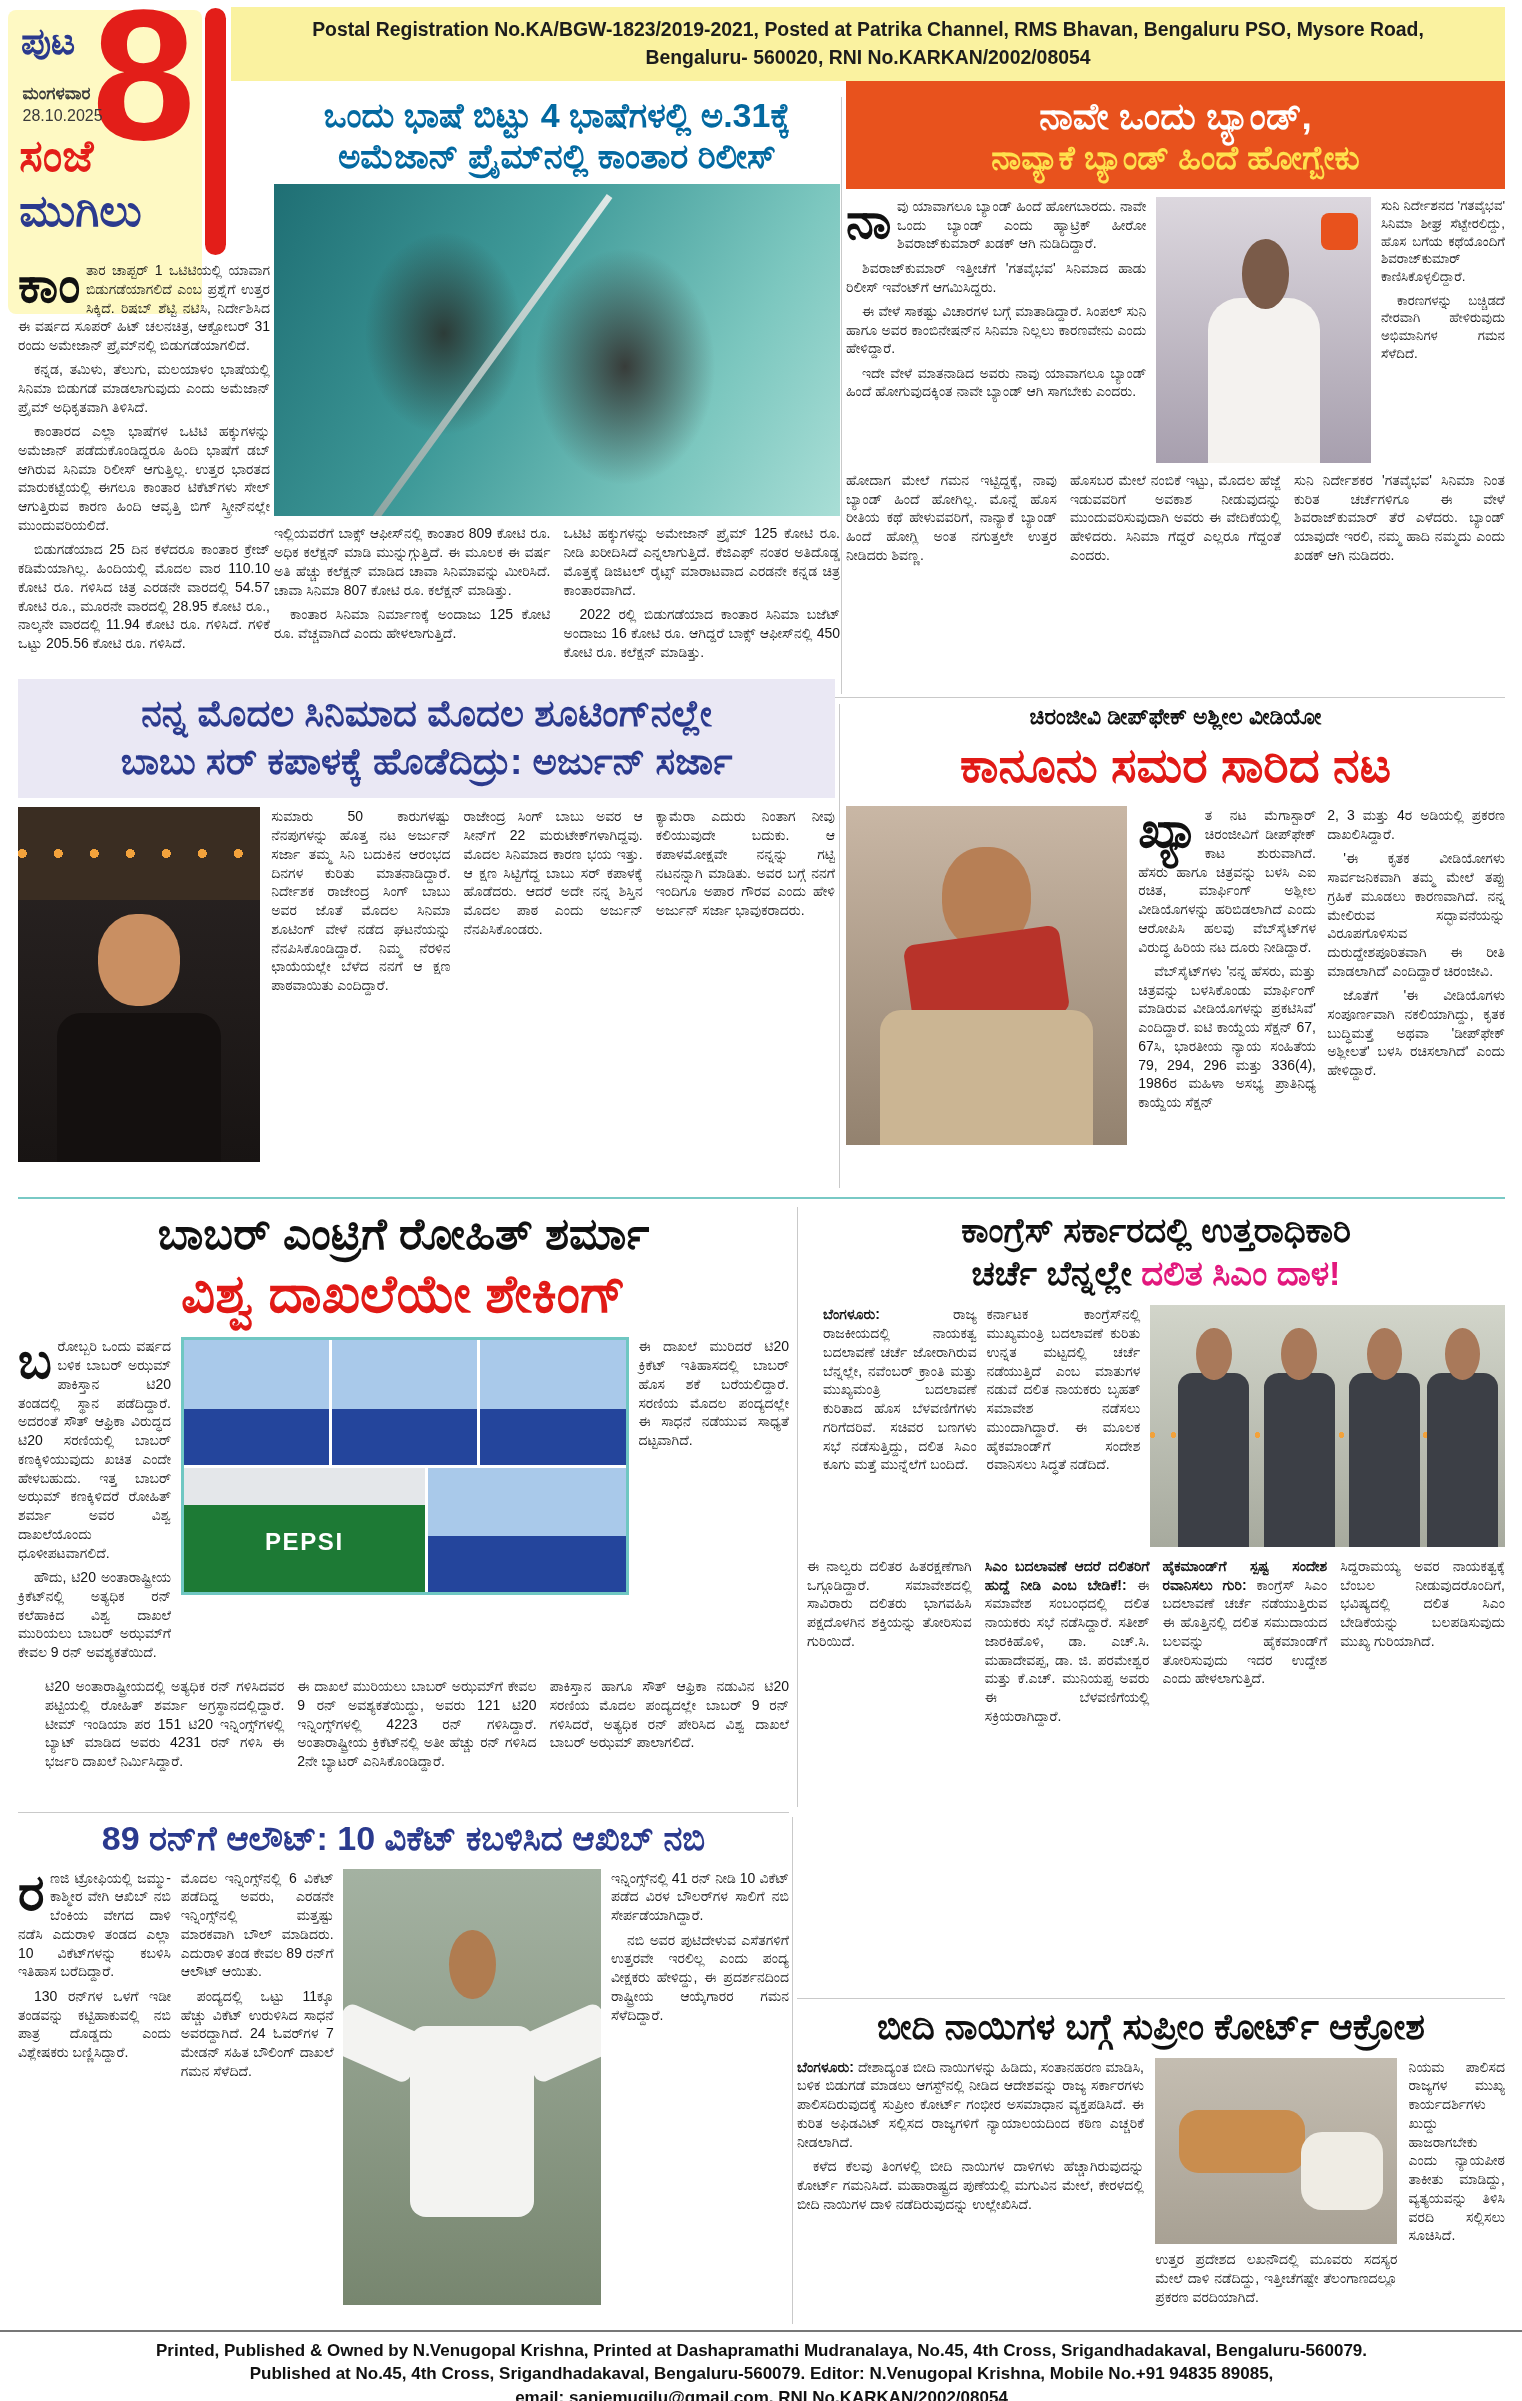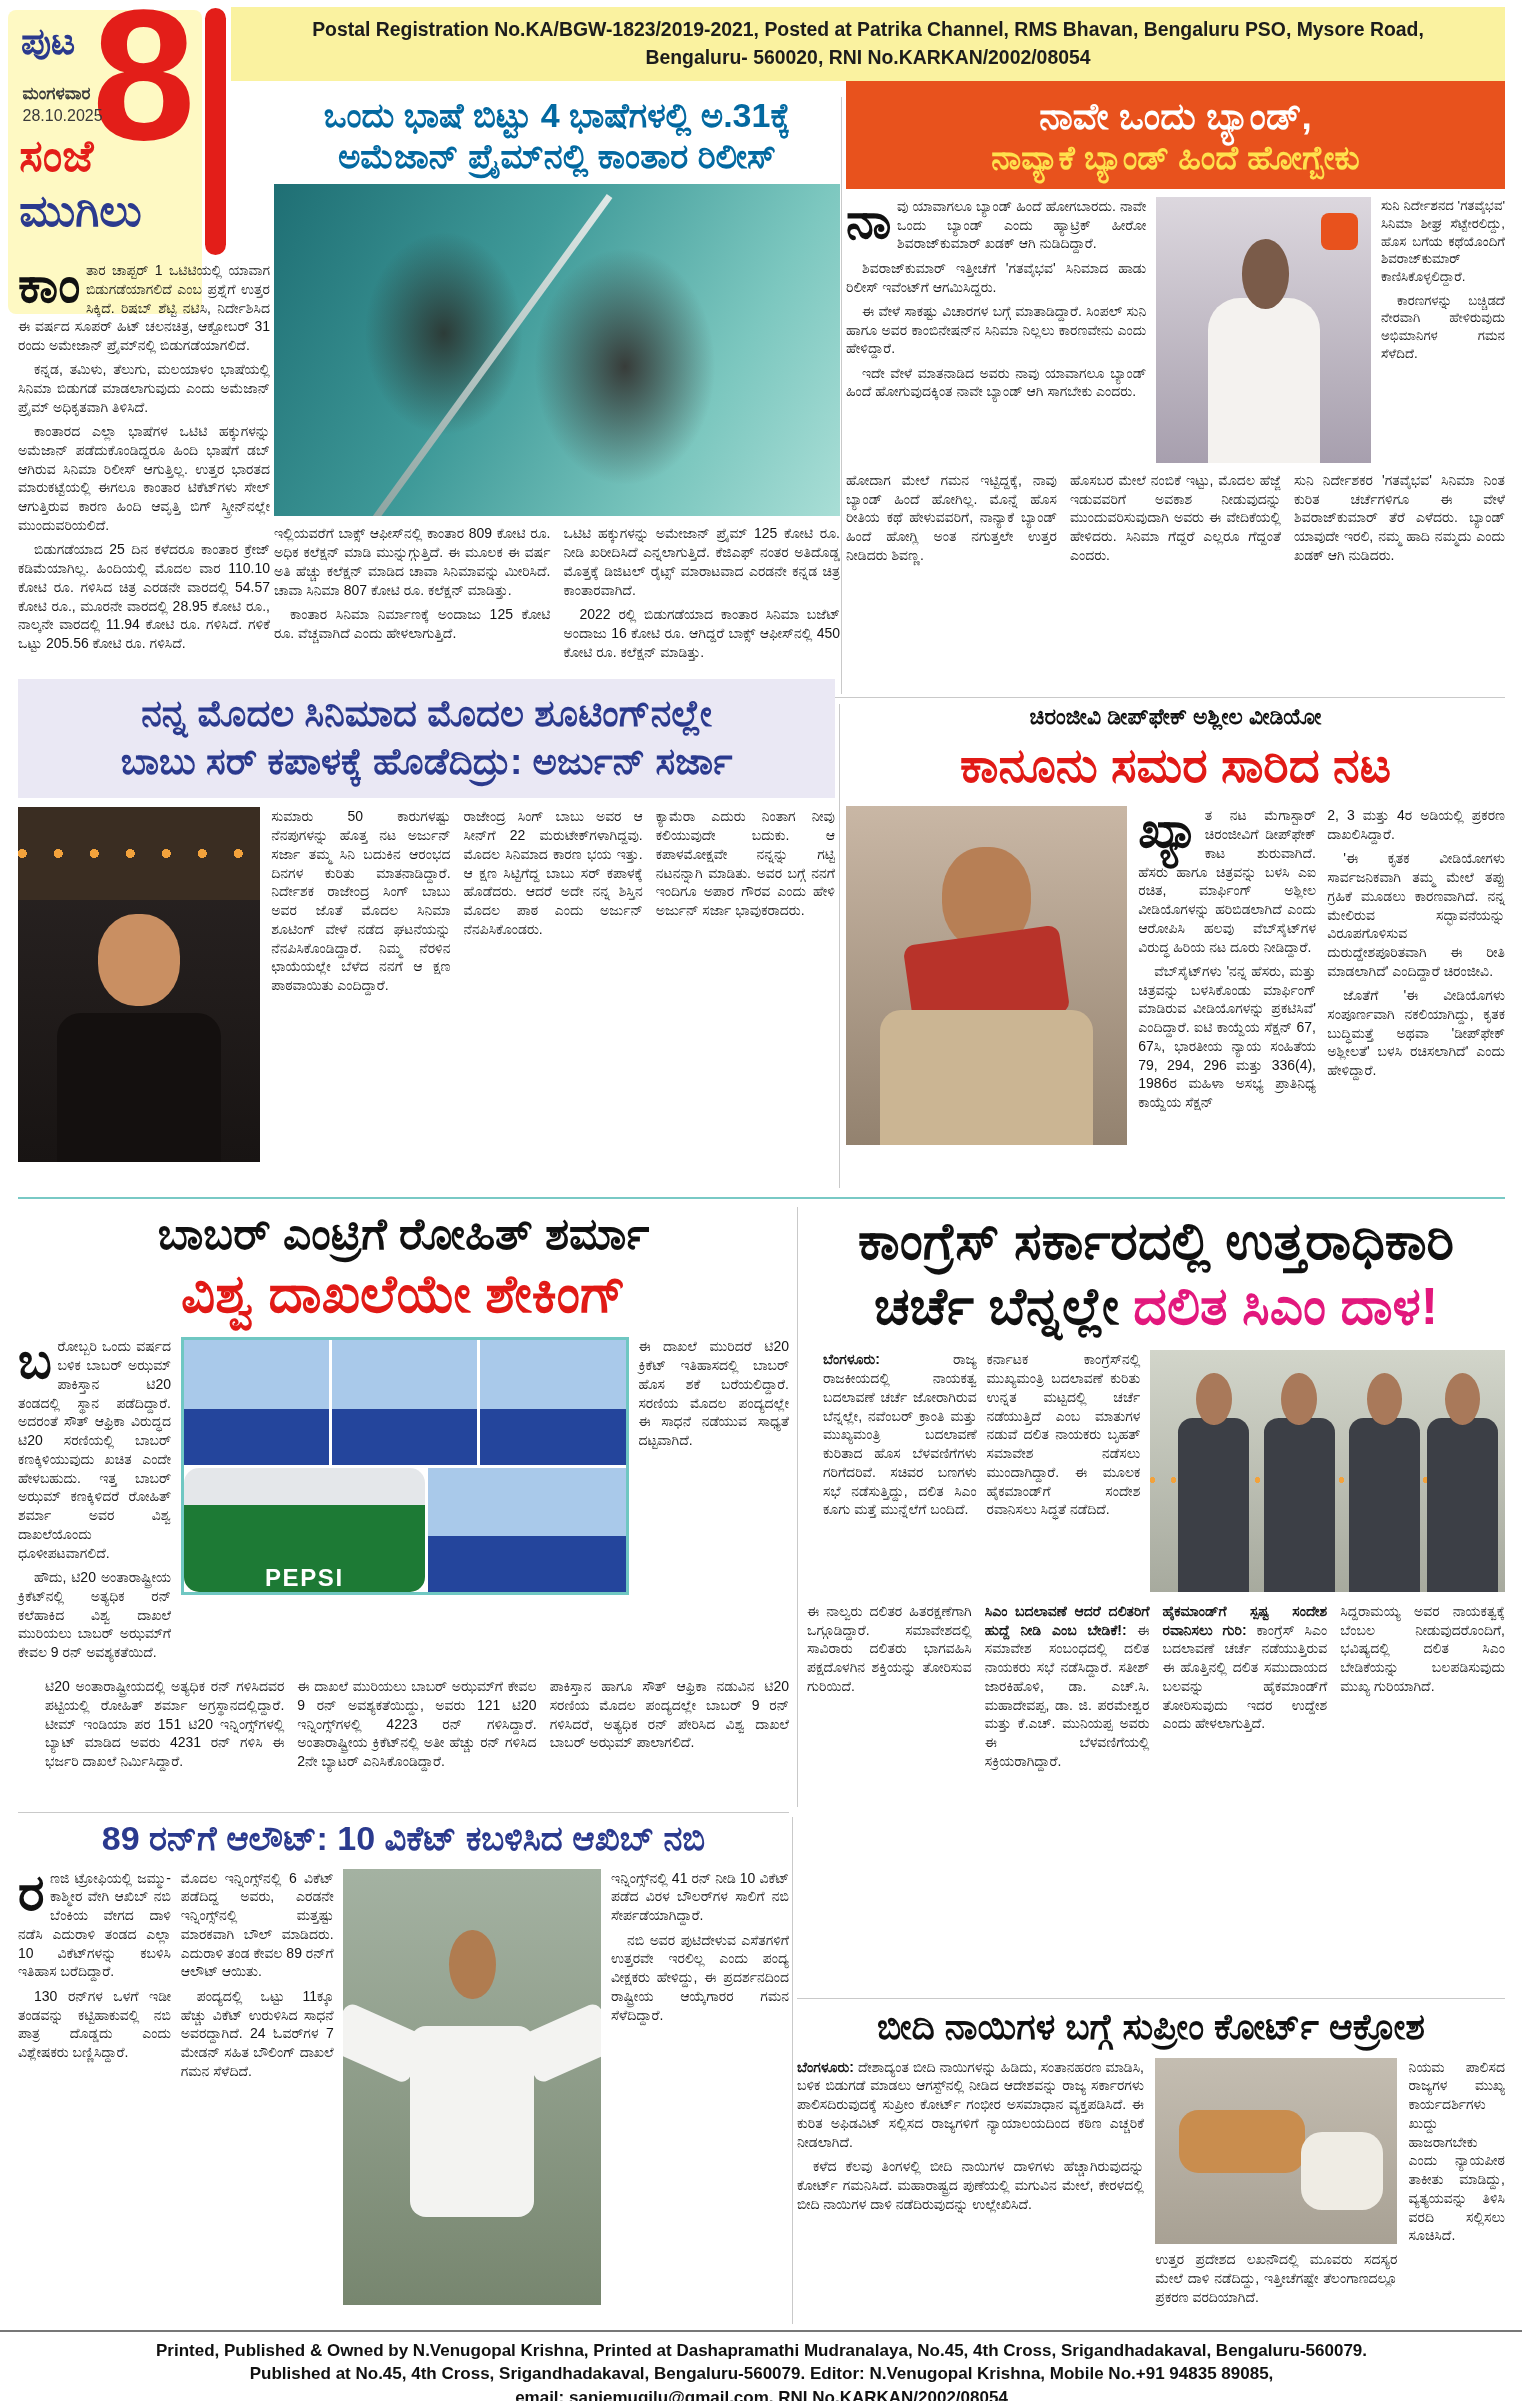--- a/index.html
+++ b/index.html
@@ -35,21 +35,21 @@
   .h-kantara{font-size:34px;font-weight:bold;color:#0369a1;text-align:center;line-height:1.22;}
   .orange-box{background:#E8521D;text-align:center;padding:14.5px 6.5px 11.3px;}
   .orange-box .l1{font-size:37px;font-weight:bold;color:#ffffff;line-height:1.15;}
   .orange-box .l2{font-size:33px;font-weight:bold;color:#FFE14D;line-height:1.2;}
   .h-blue{font-size:37px;font-weight:bold;color:#2B3A8E;text-align:center;line-height:1.3;}
   .lav{background:#EAE8F4;padding:11.3px 4.8px;}
   .h-chiru1{font-size:22px;font-weight:bold;color:#111;text-align:center;}
   .h-chiru2{font-size:48px;font-weight:bold;color:#E11A16;text-align:center;margin-top:8px;}
   .h-babar1{font-size:44px;font-weight:bold;color:#111;text-align:center;}
   .h-babar2{font-size:53px;font-weight:bold;color:#E11A16;text-align:center;margin-top:3.2px;}
-  .h-cong{font-size:52px;font-weight:bold;color:#111;text-align:center;line-height:1.25;}
+  .h-cong{font-size:34px;font-weight:bold;color:#111;text-align:center;line-height:1.25;}
   .h-cong .mag{color:#E2187D;}
   .h-aqib{font-size:34px;font-weight:bold;color:#2B3A8E;text-align:center;}
   .h-dogs{font-size:36px;font-weight:bold;color:#111;text-align:center;}
 
   
   .ph{position:relative;overflow:hidden;}
   .kantara-img{height:332px;background:
       radial-gradient(113px 145px at 30% 45%, rgba(40,30,25,.75), rgba(40,30,25,0) 70%),
       radial-gradient(129px 169px at 62% 55%, rgba(45,30,28,.8), rgba(45,30,28,0) 70%),
       linear-gradient(118deg,#1f6f74,#3f9a99 40%,#7cc7bf 75%,#a9ded6);}
@@ -64,21 +64,21 @@
   .arjun-img .face{position:absolute;left:33%;top:30%;width:34%;height:26%;background:#c98f62;border-radius:46%;}
   .arjun-img .body{position:absolute;left:16%;bottom:0;width:68%;height:42%;background:#14100f;border-radius:24px 24px 0 0;}
   .chiru-img{background:linear-gradient(#c9b7a5,#93826f);}
   .chiru-img .face{position:absolute;left:34%;top:12%;width:32%;height:30%;background:#b77f55;border-radius:46%;}
   .chiru-img .scarf{position:absolute;left:22%;top:38%;width:56%;height:26%;background:#b8332a;transform:rotate(-8deg);border-radius:11.3px;}
   .chiru-img .coat{position:absolute;left:12%;bottom:0;width:76%;height:40%;background:#cbb593;border-radius:21px 21px 0 0;}
   .collage{border:3.2px solid #6fc7c2;background:#fff;display:grid;grid-template-rows:1fr 1fr;gap:3.2px;}
   .collage .row{display:grid;grid-template-columns:1fr 1fr 1fr;gap:3.2px;}
   .collage .row2{display:grid;grid-template-columns:1.1fr .9fr;gap:3.2px;}
   .panel-blue{background:linear-gradient(#a9c9ea 55%,#24459c 55%);}
-  .panel-green{background:linear-gradient(#e4e7ea 30%,#1d7a35 30%);display:flex;align-items:flex-end;justify-content:center;border-radius:15px;}
+  .panel-green{background:linear-gradient(#e4e7ea 30%,#1d7a35 30%);display:flex;align-items:center;justify-content:center;}
   .panel-green .brand{color:#fff;font-weight:bold;font-size:24px;letter-spacing:1.6px;margin-top:22.6px;}
   .cong-img{background:linear-gradient(#d2d5ca,#a7aa9e);}
   .cong-img .f{position:absolute;bottom:0;width:20%;height:72%;background:#3c3f46;border-radius:14.5px 14.5px 0 0;}
   .cong-img .f .h{position:absolute;left:25%;top:-26%;width:50%;height:30%;background:#a9795a;border-radius:50%;}
   .cong-img .garl{position:absolute;left:0;top:52%;width:100%;height:8px;
       background:radial-gradient(4.8px 4.8px at 10% 50%,#f2a23c 60%,transparent 62%) 0 0/21px 100% repeat-x;}
   .aqib-img{background:linear-gradient(#a4b2a2,#77866f);}
   .aqib-img .shirt{position:absolute;left:26%;top:36%;width:48%;height:44%;background:#f3f3f1;border-radius:16px;}
   .aqib-img .arm{position:absolute;top:34%;width:34%;height:12%;background:#f3f3f1;border-radius:9.7px;}
   .aqib-img .arm.l{left:-4%;transform:rotate(24deg);}

